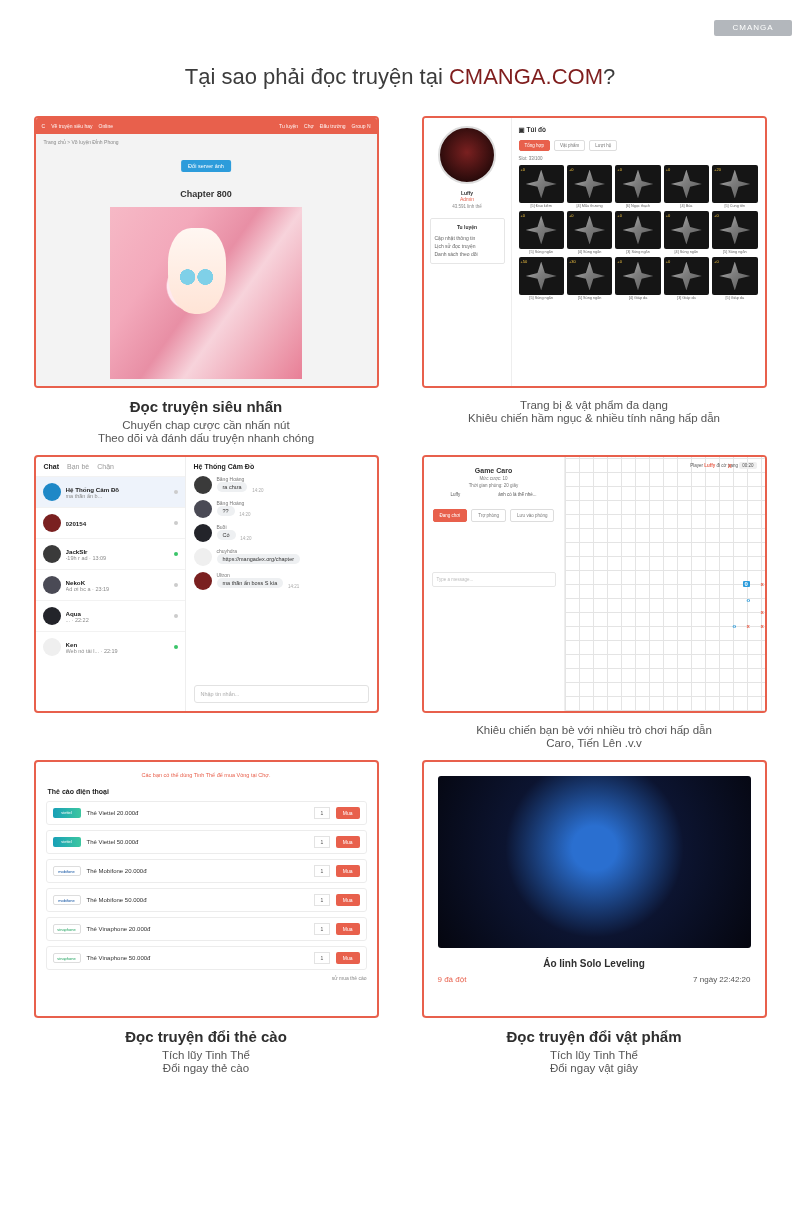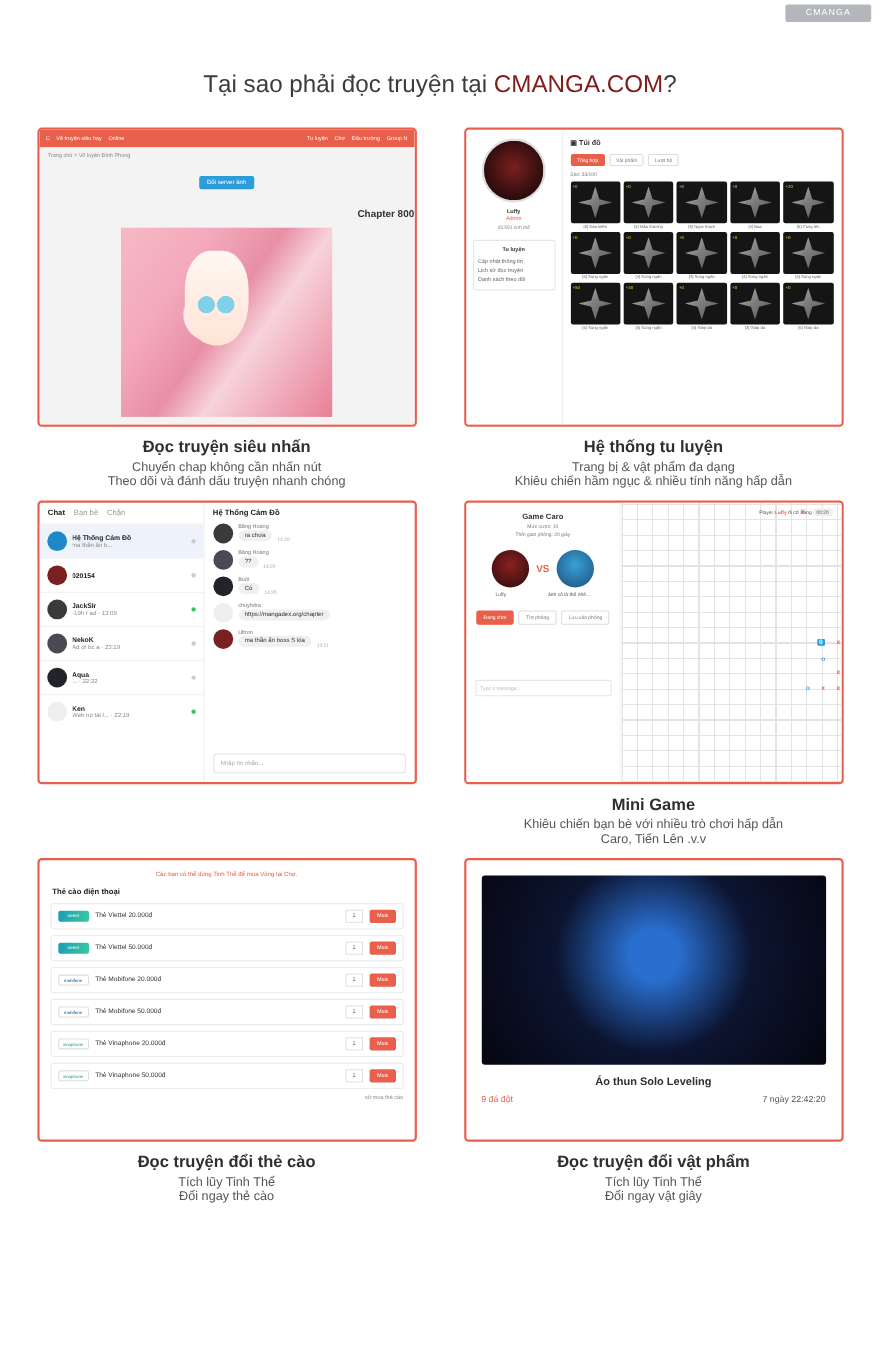--- a/index.html
+++ b/index.html
@@ -6,21 +6,21 @@
   html, body { margin:0; padding:0; }
   body {
     width: 800px; height: 1224px;
     background: #ffffff;
     font-family: "Liberation Sans", sans-serif;
     color: #333;
     overflow: hidden;
     position: relative;
   }
   .watermark {
-    position:absolute; top:4px; right:8px;
+    position:absolute; top:20px; right:8px;
     width:78px; height:16px;
     background:#9aa0a6;
     border-radius:2px;
     opacity:.75;
     font-size:8px; color:#fff; text-align:center; line-height:16px;
     letter-spacing:1px;
   }
   .page-title {
     text-align:center;
     font-size:22px;
@@ -64,21 +64,21 @@
   .reader-top .logo { color:#fff; font-size:5px; }
   .reader-top .rt-item { color:#fff; font-size:5px; opacity:.95; }
   .reader-top .spacer { flex:1; }
   .reader-body { background:#f3f3f3; height:calc(100% - 16px); position:relative; }
   .crumb { font-size:5px; color:#888; padding:5px 8px 0 8px; }
   .srvbtn {
     position:absolute; left:50%; transform:translateX(-50%); top:26px;
     background:#2d9cdb; color:#fff; font-size:5.5px; border-radius:2px;
     padding:3px 7px;
   }
-  .chap-title { text-align:right; font-size:9px; color:#333; margin-top:44px; font-weight:600;}
+  .chap-title { text-align:center; font-size:9px; color:#333; margin-top:44px; font-weight:600;}
   .manga-img {
     margin:8px auto 0 auto; width:192px; height:172px;
     background:
       radial-gradient(circle at 42% 46%, #ffe9ef 0 16%, transparent 17%),
       linear-gradient(125deg,#f6b9c6 0%, #f3a9bb 28%, #e88fa5 48%, #f7d3db 62%, #e87f96 100%);
     position:relative; overflow:hidden;
   }
   .manga-img:before {
     content:""; position:absolute; left:30%; top:12%; width:58px; height:86px;
     background:linear-gradient(180deg,#fff7f2,#ffe4d6); border-radius:40% 40% 46% 46%;
@@ -236,21 +236,21 @@
       </div>
       <div class="reader-body">
         <div class="crumb">Trang chủ &gt; Võ luyện Đỉnh Phong</div>
         <div class="srvbtn">Đổi server ảnh</div>
         <div class="chap-title">Chapter 800</div>
         <div class="manga-img"></div>
       </div>
     </div>
     <div class="caption">
       <h3>Đọc truyện siêu nhấn</h3>
-      <p>Chuyển chap không cần nhấn nút</p>
+      <p>Chuyển chap cược cần nhấn nút</p>
       <p>Theo dõi và đánh dấu truyện nhanh chóng</p>
     </div>
   </div>
 
   <div class="cell">
     <div class="frame">
       <div class="inv">
         <div class="inv-left">
           <div class="inv-avatar"></div>
           <div class="inv-name">Luffy</div>
@@ -360,21 +360,20 @@
                 <div class="sq">
                   <span class="plus">+0</span>
                 </div>
                 <div class="cap">[5] Giáp da</div>
               </div>
           </div>
         </div>
       </div>
     </div>
     <div class="caption">
-      <h3>Hệ thống tu luyện</h3>
       <p>Trang bị &amp; vật phẩm đa dạng</p>
       <p>Khiêu chiến hầm ngục &amp; nhiều tính năng hấp dẫn</p>
     </div>
   </div>
 
   <div class="cell">
     <div class="frame short">
       <div class="chat">
         <div class="chat-left">
           <div class="chat-tabs">
@@ -480,25 +479,20 @@
     </div>
   </div>
 
   <div class="cell">
     <div class="frame short">
       <div class="caro">
         <div class="caro-left">
           <div class="caro-title">Game Caro</div>
           <div class="caro-meta">Mức cược: 10</div>
           <div class="caro-meta">Thời gian phòng: 20 giây</div>
-          <div class="vs-row">
-            <div class="vs-av p1"></div>
-            <div class="vs">VS</div>
-            <div class="vs-av p2"></div>
-          </div>
           <div class="vs-names">
             <span>Luffy</span>
             <span>ảnh có là thế nhé...</span>
           </div>
           <div class="caro-btns">
             <span class="cbtn red">Đang chơi</span>
             <span class="cbtn">Trợ phòng</span>
             <span class="cbtn">Lưu vào phòng</span>
           </div>
           <div class="caro-input">Type a message...</div>
@@ -516,21 +510,20 @@
           <span class="mark x" style="left:196px;top:124px">x</span>
           <span class="mark o" style="left:182px;top:140px">o</span>
           <span class="mark x" style="left:196px;top:152px">x</span>
           <span class="mark o" style="left:168px;top:166px">o</span>
           <span class="mark x" style="left:182px;top:166px">x</span>
           <span class="mark x" style="left:196px;top:166px">x</span>
         </div>
       </div>
     </div>
     <div class="caption">
-      <h3>Mini Game</h3>
       <p>Khiêu chiến bạn bè với nhiều trò chơi hấp dẫn</p>
       <p>Caro, Tiến Lên .v.v</p>
     </div>
   </div>
 
   <div class="cell">
     <div class="frame short">
       <div class="shop">
         <div class="shop-note">Các bạn có thể dùng Tinh Thể để mua Vòng tại Chợ.</div>
         <div class="shop-h">Thẻ cào điện thoại</div>
@@ -580,21 +573,21 @@
       <p>Tích lũy Tinh Thể</p>
       <p>Đổi ngay thẻ cào</p>
     </div>
   </div>
 
   <div class="cell">
     <div class="frame short">
       <div class="items">
         <div class="prod">
           <div class="pic shirt"></div>
-          <div class="pname">Áo thun Solo Leveling</div>
+          <div class="pname">Áo linh Solo Leveling</div>
           <div class="pmeta">
             <span class="price">9 đá đột</span>
             <span class="time">7 ngày 22:42:20</span>
           </div>
         </div>
       </div>
     </div>
     <div class="caption">
       <h3>Đọc truyện đổi vật phẩm</h3>
       <p>Tích lũy Tinh Thể</p>

